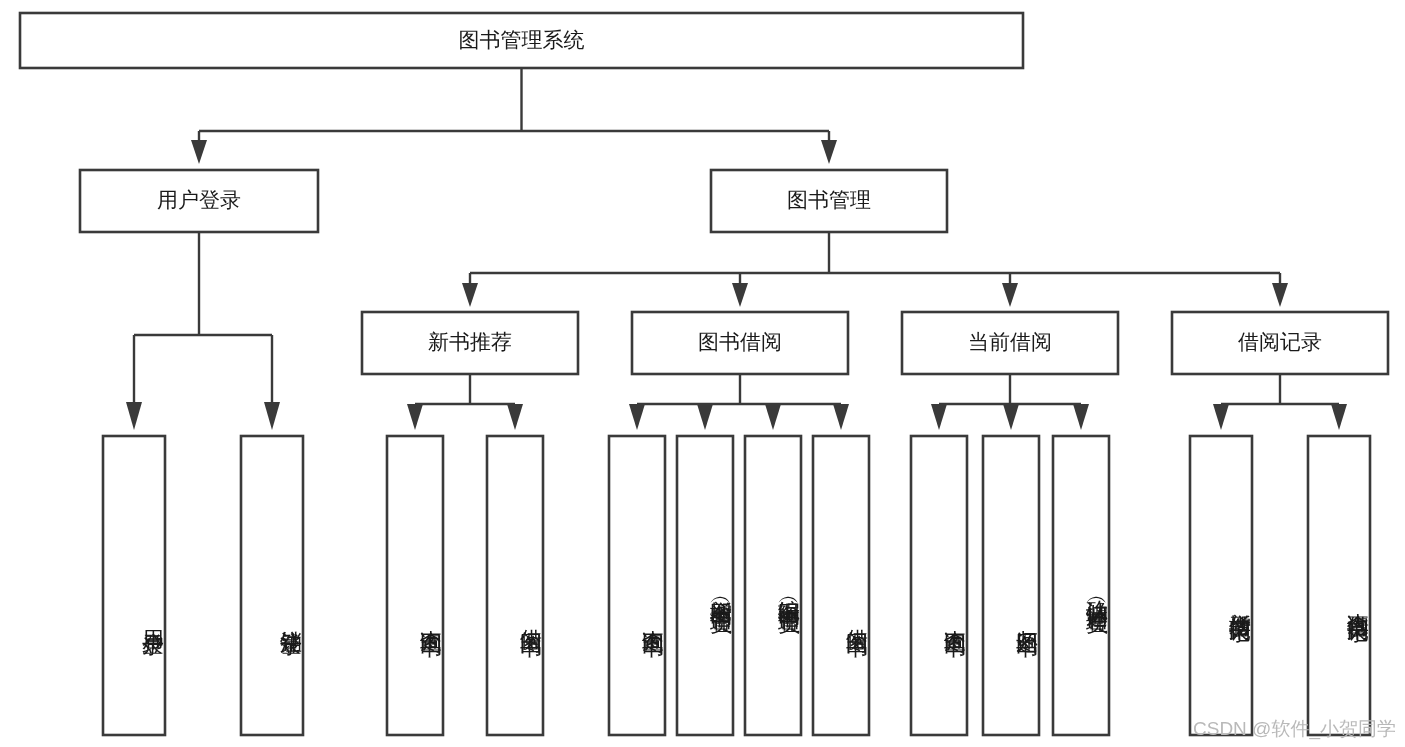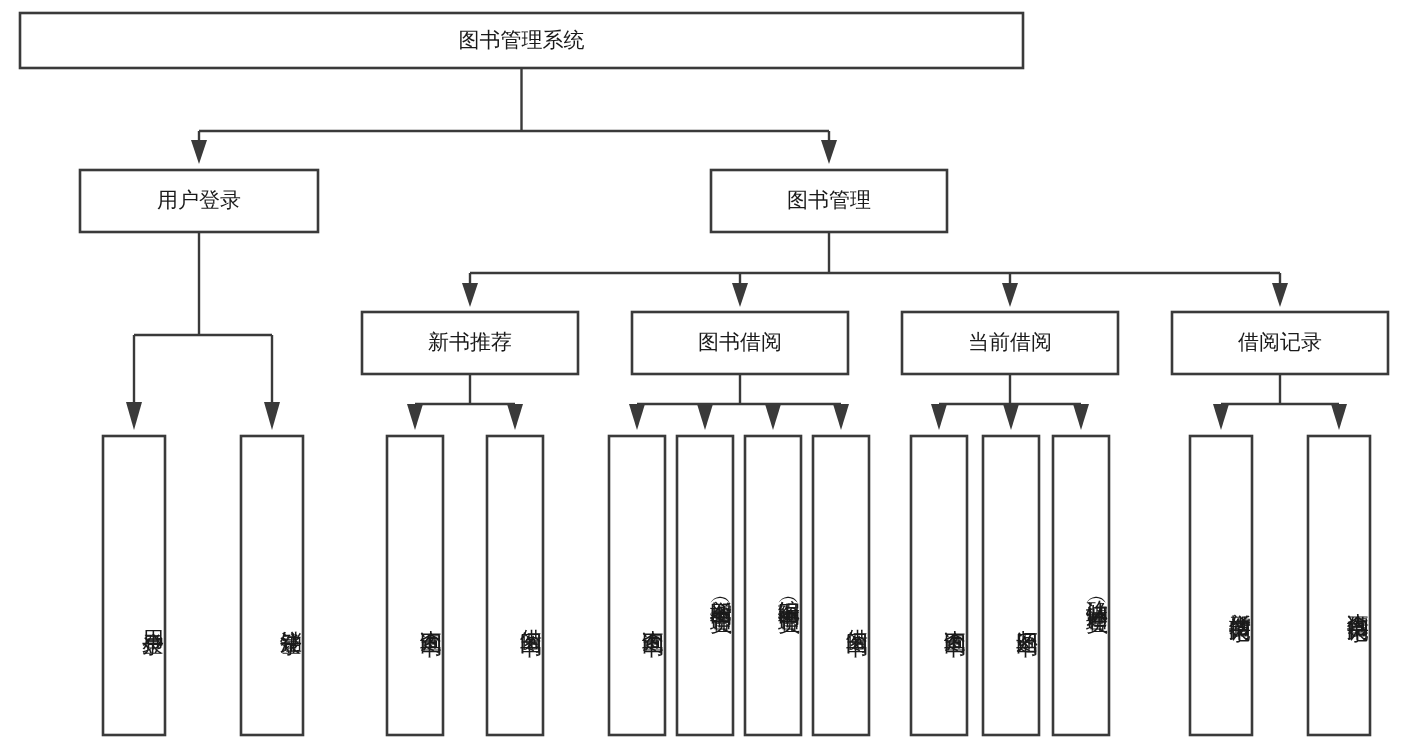--- a/index.html
+++ b/index.html
@@ -207,14 +207,15 @@
   <div class="node-label-v" style="left:609px;  top:496px; width:56px; height:239px;">查询图书</div>
   <div class="node-label-v" style="left:677px;  top:446px; width:56px; height:289px;">新增图书（管理员）</div>
   <div class="node-label-v" style="left:745px;  top:446px; width:56px; height:289px;">编辑图书（管理员）</div>
   <div class="node-label-v" style="left:813px;  top:496px; width:56px; height:239px;">借阅图书</div>
   <div class="node-label-v" style="left:911px;  top:496px; width:56px; height:239px;">查询图书</div>
   <div class="node-label-v" style="left:983px;  top:496px; width:56px; height:239px;">归还图书</div>
   <div class="node-label-v" style="left:1053px; top:446px; width:56px; height:289px;">确认归还（管理员）</div>
   <div class="node-label-v" style="left:1190px; top:466px; width:62px; height:269px;">新增借阅记录</div>
   <div class="node-label-v" style="left:1308px; top:466px; width:62px; height:269px;">查询借阅记录</div>
 
+  <div class="watermark" style="left:1193px; top:716px;">CSDN @软件_小贺同学</div>
 
 </div>
 
 </body></html>

